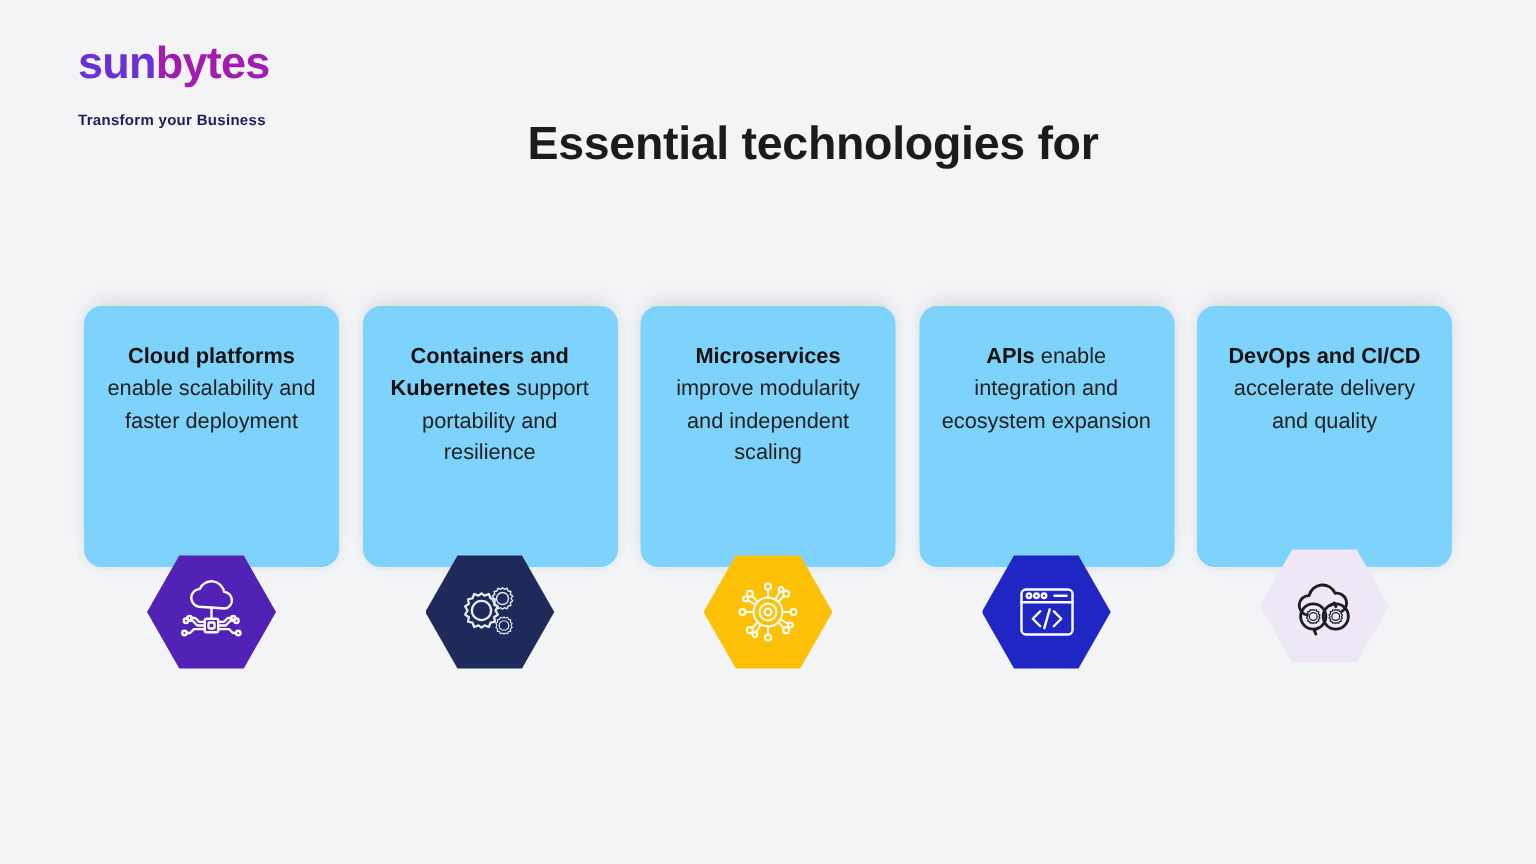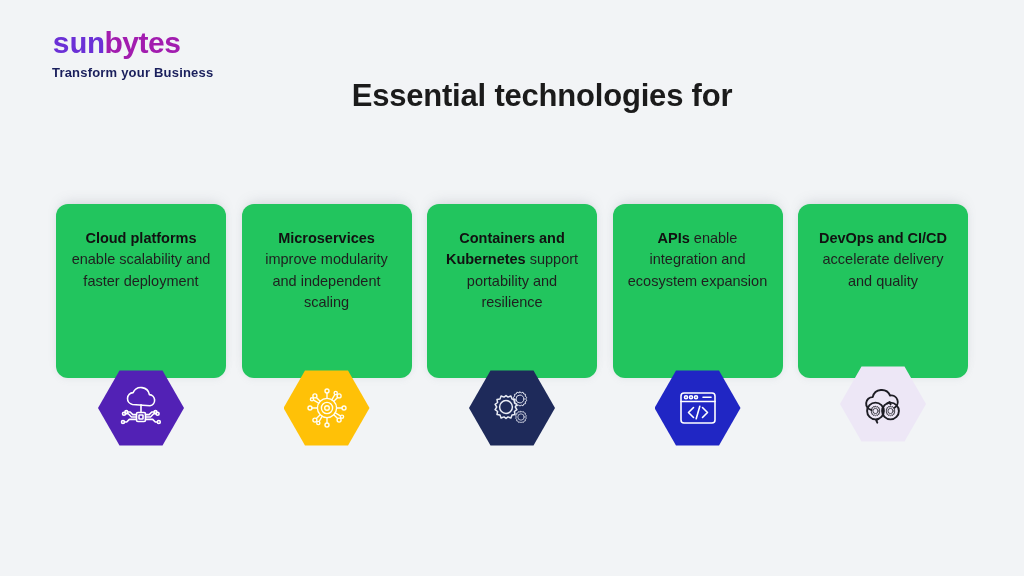--- a/index.html
+++ b/index.html
@@ -22,25 +22,25 @@
     top: 28px;
     width: 180px;
   }
   .logo-word {
     font-size: 30px;
     font-weight: 700;
     letter-spacing: -0.5px;
     line-height: 1;
     white-space: nowrap;
   }
-  .logo-sun { color: #6b30d6; font-family: Liberation Mono, monospace; }
+  .logo-sun { color: #6b30d6; }
   .logo-bytes { color: #a21caf; }
   .logo-tag {
-    margin-top: 5px;
-    font-size: 13px;
+    margin-top: 17px;
+    font-size: 10px;
     font-weight: 700;
     color: #1a1f5c;
     letter-spacing: 0.2px;
     white-space: nowrap;
   }
 
   
   .title {
     position: absolute;
     left: 0;
@@ -66,21 +66,21 @@
     justify-content: space-between;
   }
   .card-wrap {
     position: relative;
     width: 170px;
   }
   .card {
     position: relative;
     width: 170px;
     height: 174px;
-    background: #22c55e;
+    background: #7dd3fc;
     border-radius: 12px;
     box-shadow: 0 -6px 14px -6px rgba(120,125,140,0.30),
                 0 2px 6px rgba(150,155,170,0.10);
     padding: 24px 12px 0 12px;
     box-sizing: border-box;
     text-align: center;
   }
   .card-text {
     font-size: 14.5px;
     line-height: 1.47;
@@ -143,20 +143,47 @@
           <path d="M29.5 32h5l3.2-3.2h2.7"></path>
           <path d="M29.5 34.4h7.2l2.6 2.6h2.1"></path>
           <path d="M20.5 29.6h-3.7l-2.6-2.6h-2.7"></path>
           <path d="M29.5 29.6h3.7l2.6-2.6h2.7"></path>
           <circle cx="8" cy="28.8" r="1.5"></circle>
           <circle cx="7" cy="37" r="1.5"></circle>
           <circle cx="10.3" cy="27" r="1.4"></circle>
           <circle cx="41.6" cy="28.8" r="1.5"></circle>
           <circle cx="42.8" cy="37" r="1.5"></circle>
           <circle cx="39.5" cy="27" r="1.4"></circle>
+        </svg>
+      </span>
+    </div>
+  </div>
+
+  <div class="card-wrap">
+    <div class="card">
+      <div class="card-text">
+        <b>Containers and Kubernetes</b> 
+        <span>support portability and resilience</span>
+      </div>
+    </div>
+    <div class="hex" style="background:#1e2a5a">
+      <span>
+        <svg width="50" height="46" viewBox="0 0 50 46" fill="none" stroke="#e9ecf5" stroke-width="1.5" stroke-linecap="round" stroke-linejoin="round">
+          <g transform="translate(19,22)">
+            <circle cx="0" cy="0" r="6.4"></circle>
+            <path d="M0-11.4 2-9.9 4.9-11 6-8.1 9-7.5 8.4-4.5 10.9-2.7 9.3 0 10.9 2.7 8.4 4.5 9 7.5 6 8.1 4.9 11 2 9.9 0 11.4-2 9.9-4.9 11-6 8.1-9 7.5-8.4 4.5-10.9 2.7-9.3 0-10.9-2.7-8.4-4.5-9-7.5-6-8.1-4.9-11-2-9.9Z"></path>
+          </g>
+          <g transform="translate(33,14) scale(0.62)">
+            <circle cx="0" cy="0" r="6.4"></circle>
+            <path d="M0-11.4 2-9.9 4.9-11 6-8.1 9-7.5 8.4-4.5 10.9-2.7 9.3 0 10.9 2.7 8.4 4.5 9 7.5 6 8.1 4.9 11 2 9.9 0 11.4-2 9.9-4.9 11-6 8.1-9 7.5-8.4 4.5-10.9 2.7-9.3 0-10.9-2.7-8.4-4.5-9-7.5-6-8.1-4.9-11-2-9.9Z"></path>
+          </g>
+          <g transform="translate(34,32) scale(0.5)">
+            <circle cx="0" cy="0" r="6.4"></circle>
+            <path d="M0-11.4 2-9.9 4.9-11 6-8.1 9-7.5 8.4-4.5 10.9-2.7 9.3 0 10.9 2.7 8.4 4.5 9 7.5 6 8.1 4.9 11 2 9.9 0 11.4-2 9.9-4.9 11-6 8.1-9 7.5-8.4 4.5-10.9 2.7-9.3 0-10.9-2.7-8.4-4.5-9-7.5-6-8.1-4.9-11-2-9.9Z"></path>
+          </g>
         </svg>
       </span>
     </div>
   </div>
 
   <div class="card-wrap">
     <div class="card">
       <div class="card-text">
         <b>Microservices</b> 
         <span>improve modularity and independent scaling</span>
@@ -199,47 +226,20 @@
             </g>
           </g>
         </svg>
       </span>
     </div>
   </div>
 
   <div class="card-wrap">
     <div class="card">
       <div class="card-text">
-        <b>Containers and Kubernetes</b> 
-        <span>support portability and resilience</span>
-      </div>
-    </div>
-    <div class="hex" style="background:#1e2a5a">
-      <span>
-        <svg width="50" height="46" viewBox="0 0 50 46" fill="none" stroke="#e9ecf5" stroke-width="1.5" stroke-linecap="round" stroke-linejoin="round">
-          <g transform="translate(19,22)">
-            <circle cx="0" cy="0" r="6.4"></circle>
-            <path d="M0-11.4 2-9.9 4.9-11 6-8.1 9-7.5 8.4-4.5 10.9-2.7 9.3 0 10.9 2.7 8.4 4.5 9 7.5 6 8.1 4.9 11 2 9.9 0 11.4-2 9.9-4.9 11-6 8.1-9 7.5-8.4 4.5-10.9 2.7-9.3 0-10.9-2.7-8.4-4.5-9-7.5-6-8.1-4.9-11-2-9.9Z"></path>
-          </g>
-          <g transform="translate(33,14) scale(0.62)">
-            <circle cx="0" cy="0" r="6.4"></circle>
-            <path d="M0-11.4 2-9.9 4.9-11 6-8.1 9-7.5 8.4-4.5 10.9-2.7 9.3 0 10.9 2.7 8.4 4.5 9 7.5 6 8.1 4.9 11 2 9.9 0 11.4-2 9.9-4.9 11-6 8.1-9 7.5-8.4 4.5-10.9 2.7-9.3 0-10.9-2.7-8.4-4.5-9-7.5-6-8.1-4.9-11-2-9.9Z"></path>
-          </g>
-          <g transform="translate(34,32) scale(0.5)">
-            <circle cx="0" cy="0" r="6.4"></circle>
-            <path d="M0-11.4 2-9.9 4.9-11 6-8.1 9-7.5 8.4-4.5 10.9-2.7 9.3 0 10.9 2.7 8.4 4.5 9 7.5 6 8.1 4.9 11 2 9.9 0 11.4-2 9.9-4.9 11-6 8.1-9 7.5-8.4 4.5-10.9 2.7-9.3 0-10.9-2.7-8.4-4.5-9-7.5-6-8.1-4.9-11-2-9.9Z"></path>
-          </g>
-        </svg>
-      </span>
-    </div>
-  </div>
-
-  <div class="card-wrap">
-    <div class="card">
-      <div class="card-text">
         <b>APIs</b> 
         <span>enable integration and ecosystem expansion</span>
       </div>
     </div>
     <div class="hex" style="background:#2026c4">
       <span>
         <svg width="50" height="44" viewBox="0 0 50 44" fill="none" stroke="#ffffff" stroke-width="1.6" stroke-linecap="round" stroke-linejoin="round">
           <rect x="8" y="7" width="34" height="30" rx="3"></rect>
           <path d="M8 15.5h34"></path>
           <circle cx="13" cy="11.2" r="1.5"></circle>

